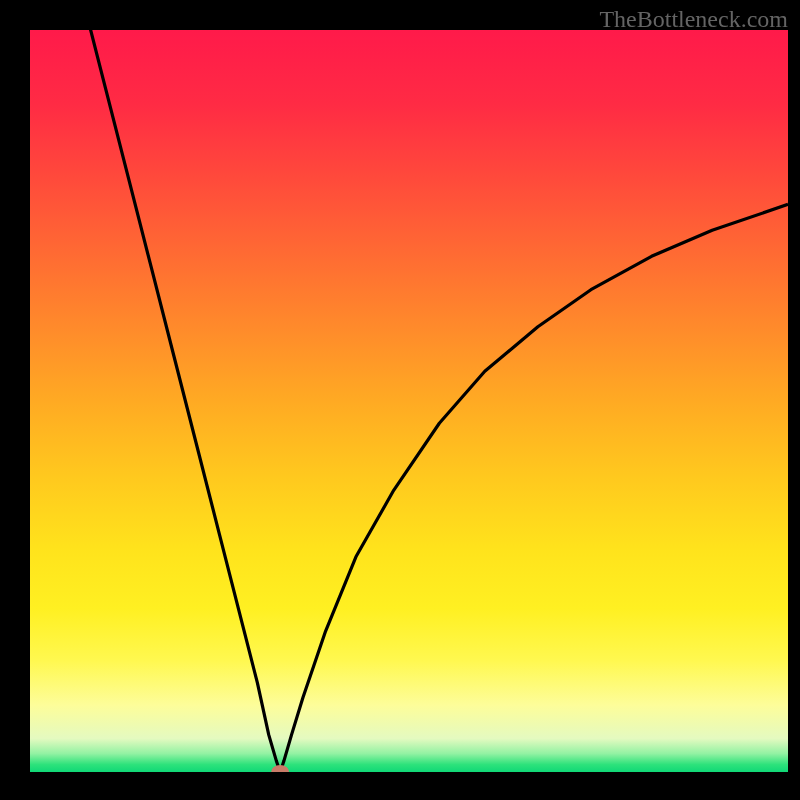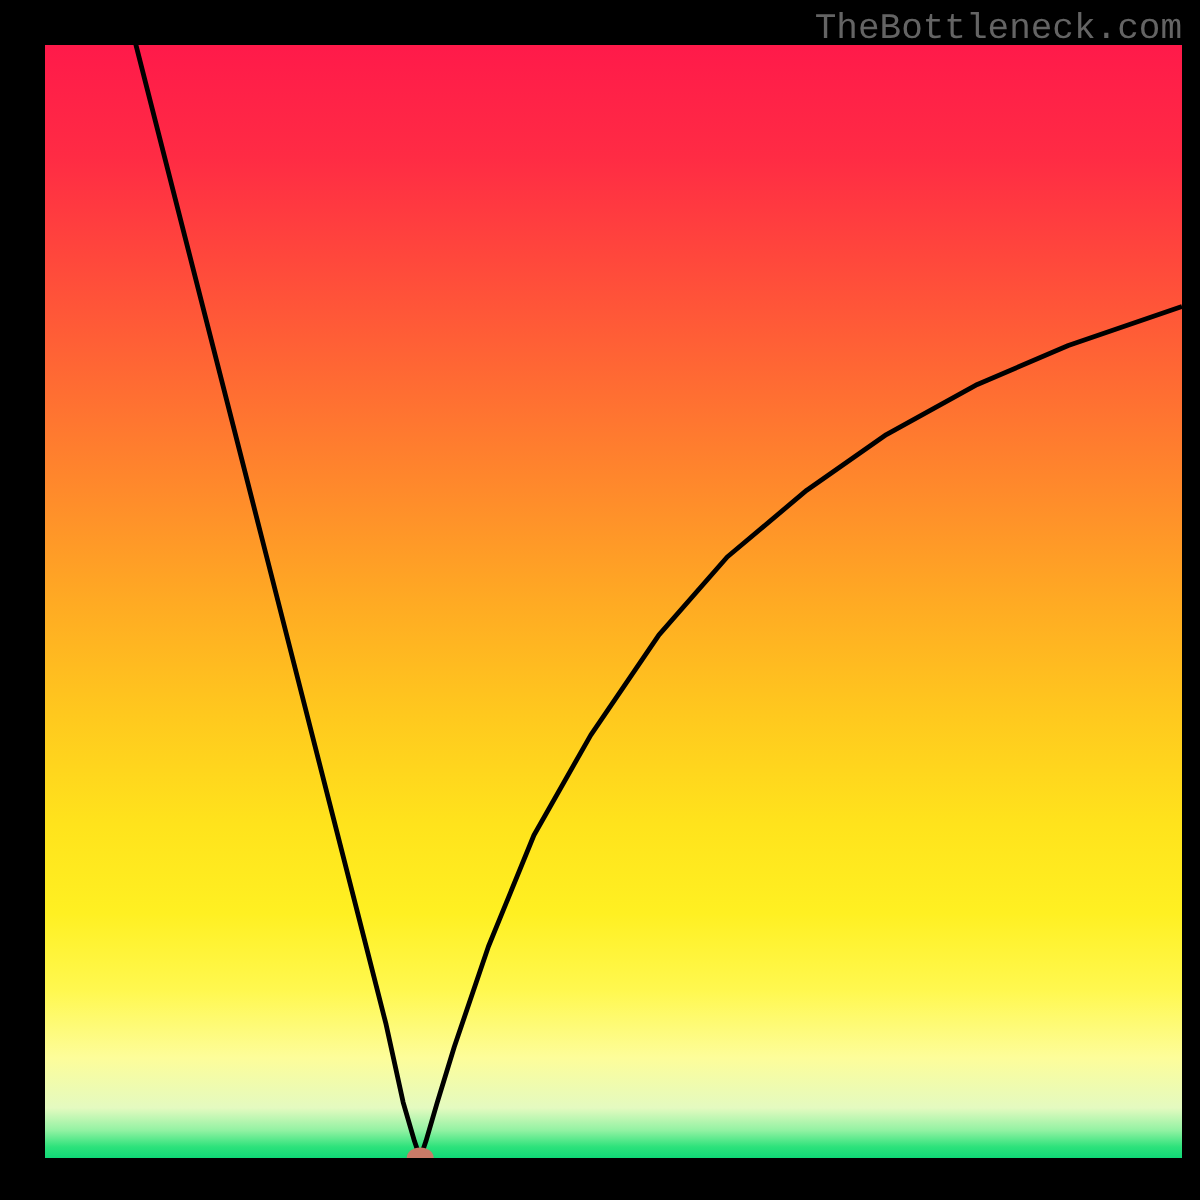--- a/index.html
+++ b/index.html
@@ -16,21 +16,21 @@
     height: 800px;
     background: #000;
   }
   .watermark {
     position: absolute;
     top: 6px;
     right: 12px;
     color: #646464;
     font-size: 24px;
     font-weight: 500;
-    font-family: Liberation Mono, monospace;
+    font-family: Liberation Serif, serif;
     z-index: 10;
     text-align: right;
   }
   svg {
     display: block;
   }
 </style>
 </head>
 <body>
 

